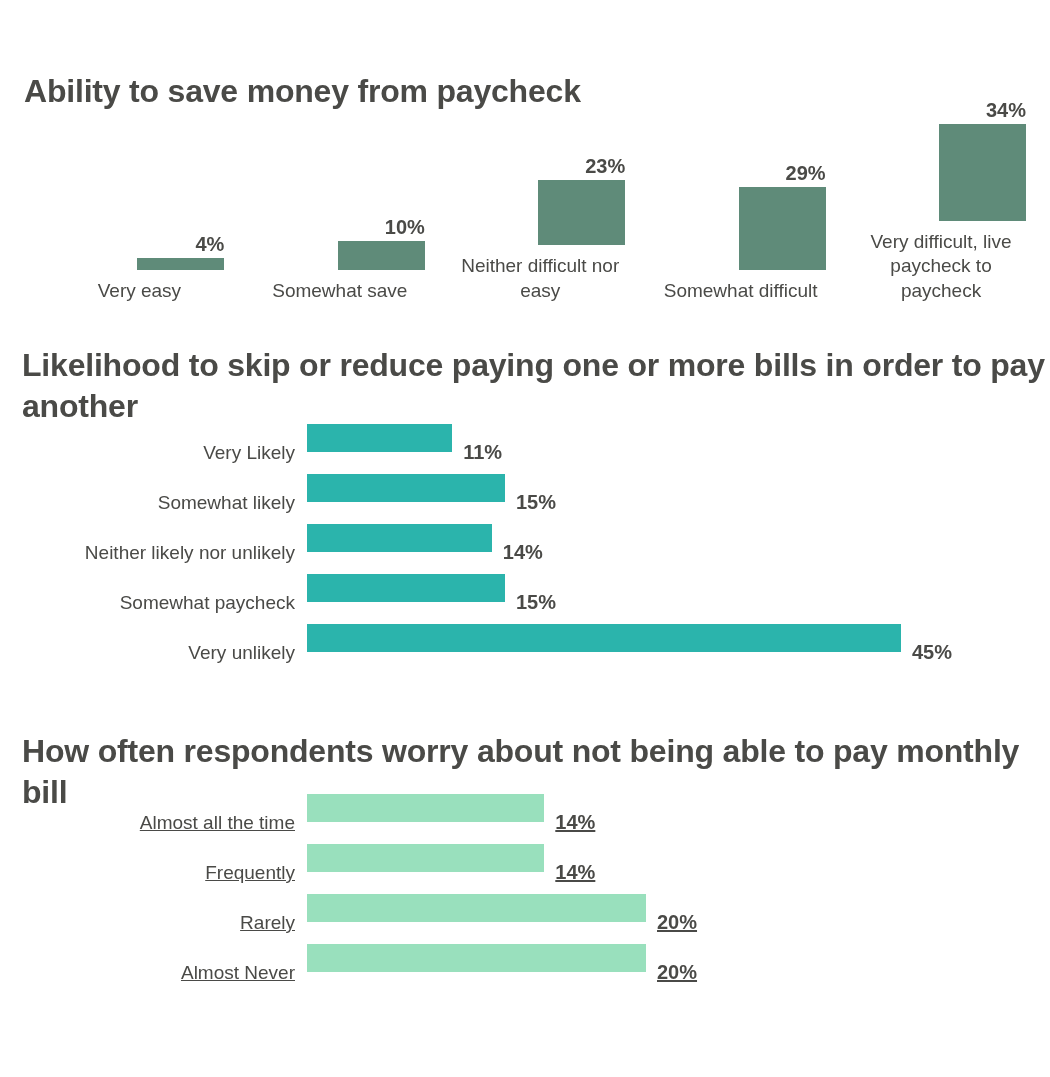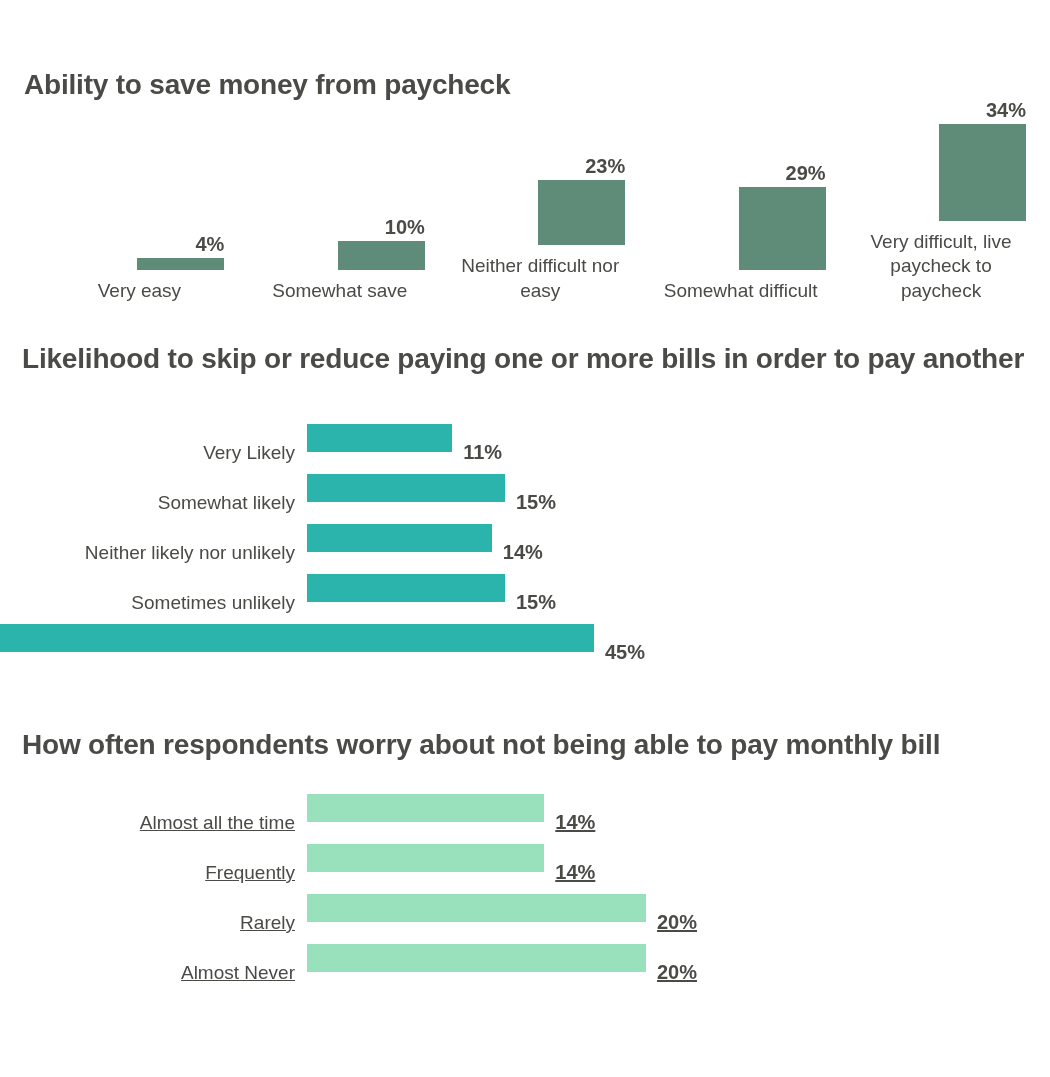--- a/index.html
+++ b/index.html
@@ -10,21 +10,21 @@
   body {
     width: 1050px;
     height: 1077px;
     position: relative;
     font-family: "Liberation Sans", sans-serif;
     color: #4a4a47;
     overflow: hidden;
   }
 
   .section-title {
-    font-size: 28px;
+    font-size: 32px;
     font-weight: bold;
     color: #4a4a47;
     letter-spacing: -0.2px;
     line-height: 1.28;
   }
 
   
   #chart1 {
     position: absolute;
     left: 0;
@@ -174,27 +174,28 @@
       </div>
     </div>
     <div class="hbar-row">
       <div class="hbar-label">Neither likely nor unlikely</div>
       <div class="hbar-track">
         <div class="hbar-bar" style="width: 184.8px; background: rgb(43, 180, 172);"></div>
         <div class="hbar-value">14%</div>
       </div>
     </div>
     <div class="hbar-row">
-      <div class="hbar-label">Sometimes unlikely</div>
+      <div class="hbar-label">Somewhat paycheck</div>
       <div class="hbar-track">
         <div class="hbar-bar" style="width: 198px; background: rgb(43, 180, 172);"></div>
         <div class="hbar-value">15%</div>
       </div>
     </div>
     <div class="hbar-row">
+      <div class="hbar-label">Very unlikely</div>
       <div class="hbar-track">
         <div class="hbar-bar" style="width: 594px; background: rgb(43, 180, 172);"></div>
         <div class="hbar-value">45%</div>
       </div>
     </div>
   </div>
 </section>
 
 <section id="chart3" class="hbar-section">
   <h2 class="section-title">How often respondents worry about not being able to pay monthly bill</h2>

